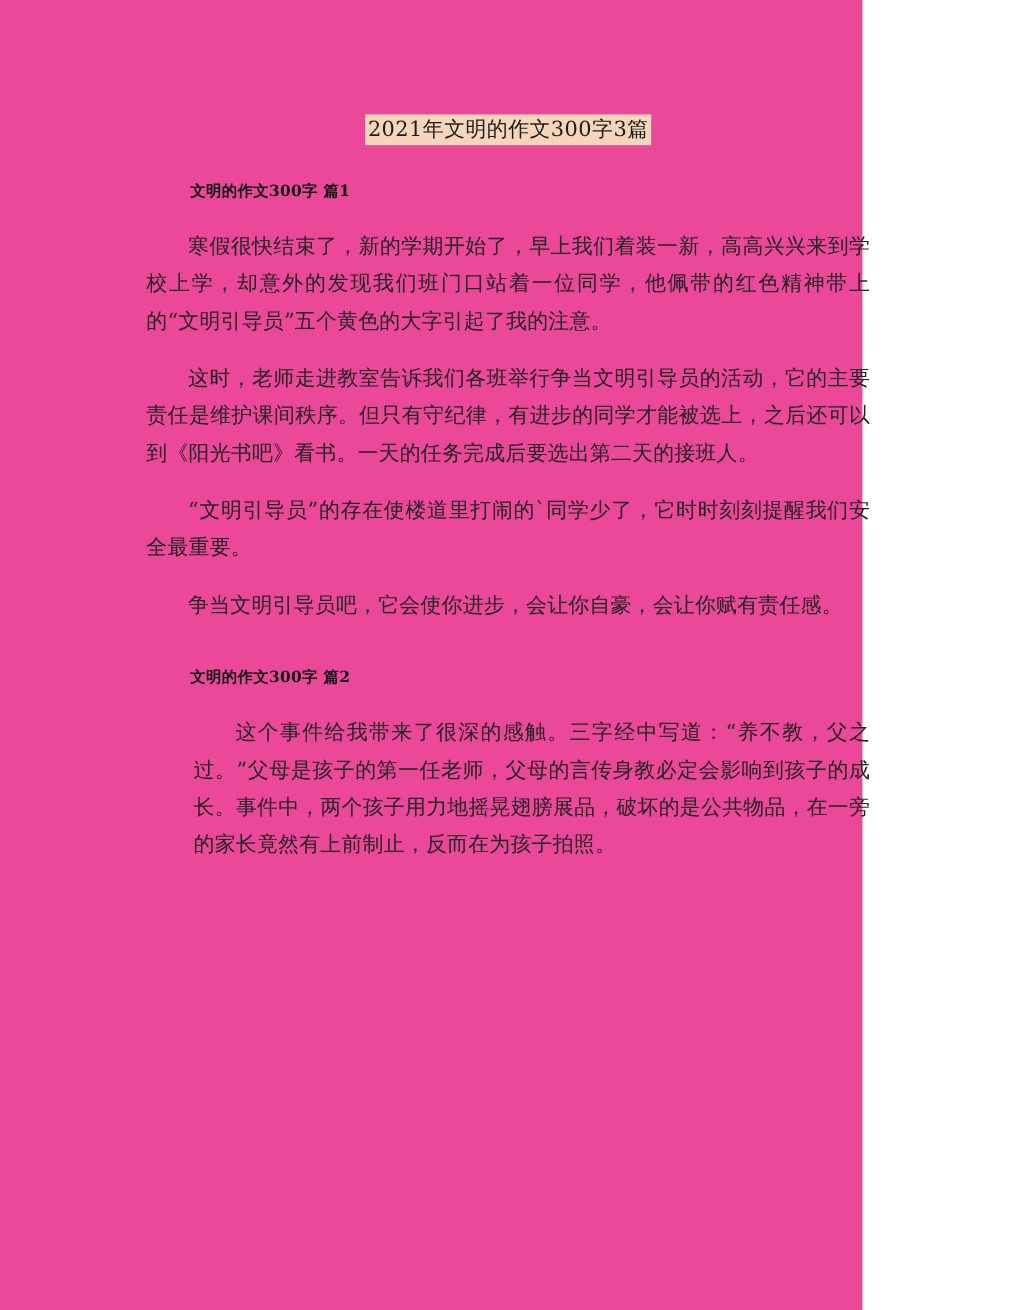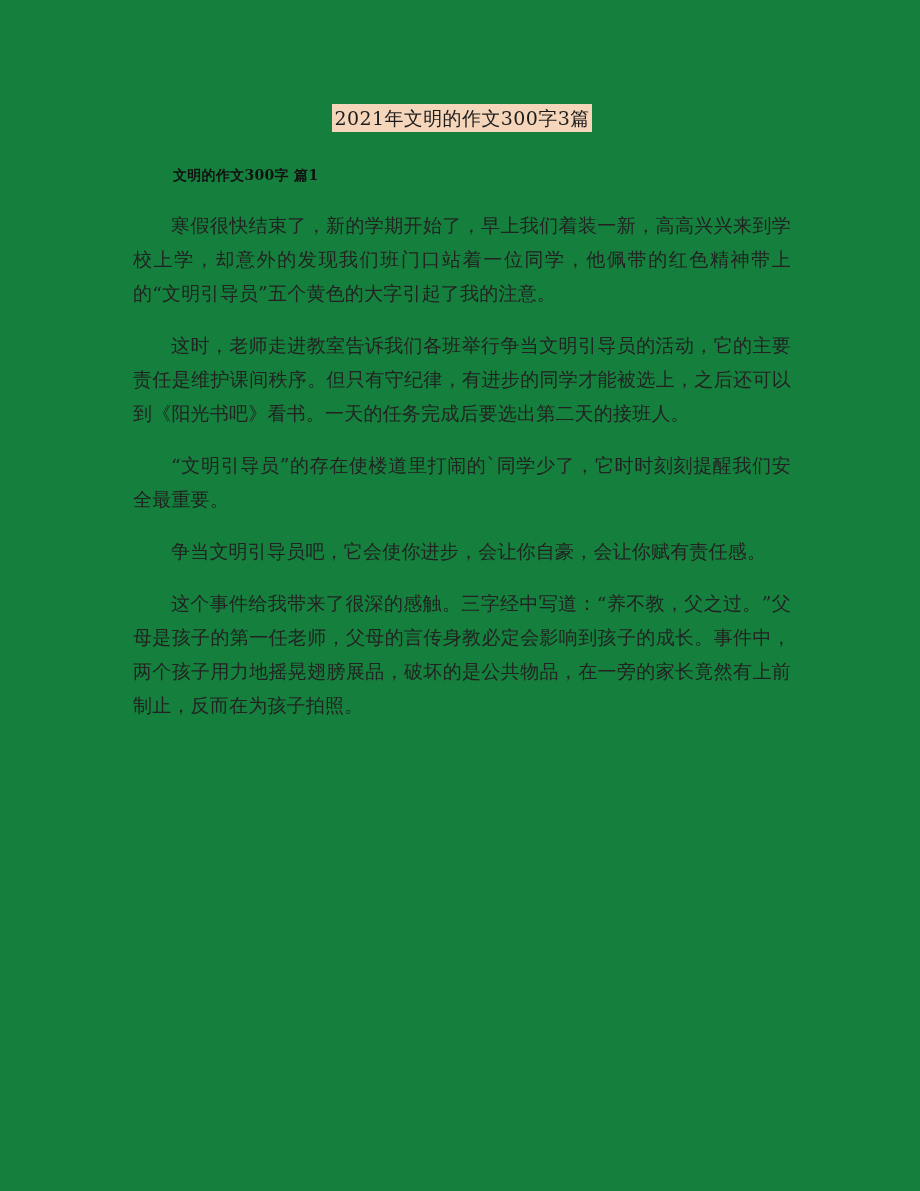--- a/index.html
+++ b/index.html
@@ -12,23 +12,23 @@
     width: 920px;
     height: 1191px;
     overflow: hidden;
     font-family: "DejaVu Serif", "Liberation Serif", serif;
     color: #1c1c1c;
     -webkit-font-smoothing: antialiased;
   }
 
   .page {
     position: relative;
-    width: 920px;
+    width: 784px;
     height: 1191px;
-    background: #15803d;
+    background: #ec4899;
     box-sizing: border-box;
     padding: 0;
   }
 
   .content {
     position: absolute;
     left: 133px;
     top: 104px;
     width: 658px;
   }
@@ -70,20 +70,21 @@
     margin: 0 0 18px 0;
     text-align: justify;
     text-justify: inter-character;
     text-indent: 2em;
     letter-spacing: 0.2px;
     color: #222222;
     word-break: break-all;
   }
   .para:last-child {
     margin-bottom: 0;
+    margin-left: 43px;
   }
 
   
   .para, .section-heading, .doc-title {
     text-rendering: optimizeLegibility;
   }
 </style>
 </head>
 <body>
 
@@ -98,18 +99,19 @@
 
     <p class="para">寒假很快结束了，新的学期开始了，早上我们着装一新，高高兴兴来到学校上学，却意外的发现我们班门口站着一位同学，他佩带的红色精神带上的“文明引导员”五个黄色的大字引起了我的注意。</p>
 
     <p class="para">这时，老师走进教室告诉我们各班举行争当文明引导员的活动，它的主要责任是维护课间秩序。但只有守纪律，有进步的同学才能被选上，之后还可以到《阳光书吧》看书。一天的任务完成后要选出第二天的接班人。</p>
 
 
     <p class="para">“文明引导员”的存在使楼道里打闹的`同学少了，它时时刻刻提醒我们安全最重要。</p>
 
     <p class="para">争当文明引导员吧，它会使你进步，会让你自豪，会让你赋有责任感。</p>
 
+    <h2 class="section-heading second">文明的作文300字 篇2</h2>
 
 
     <p class="para">这个事件给我带来了很深的感触。三字经中写道：“养不教，父之过。”父母是孩子的第一任老师，父母的言传身教必定会影响到孩子的成长。事件中，两个孩子用力地摇晃翅膀展品，破坏的是公共物品，在一旁的家长竟然有上前制止，反而在为孩子拍照。</p>
 
   </div>
 </div>
 
 </body></html>

